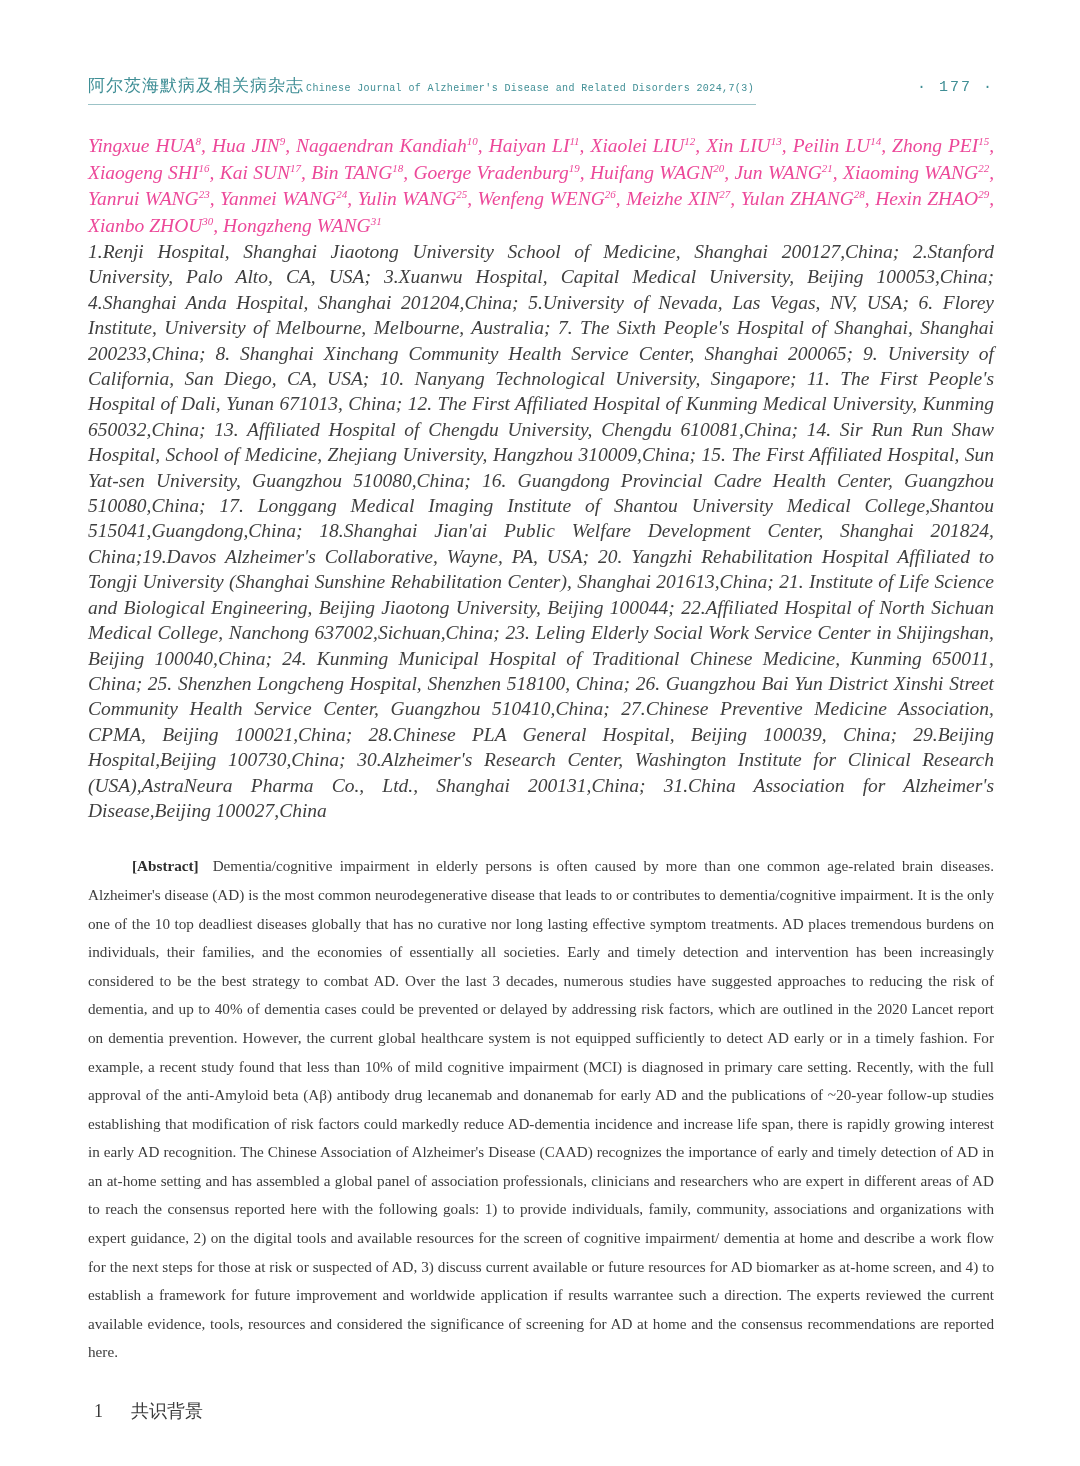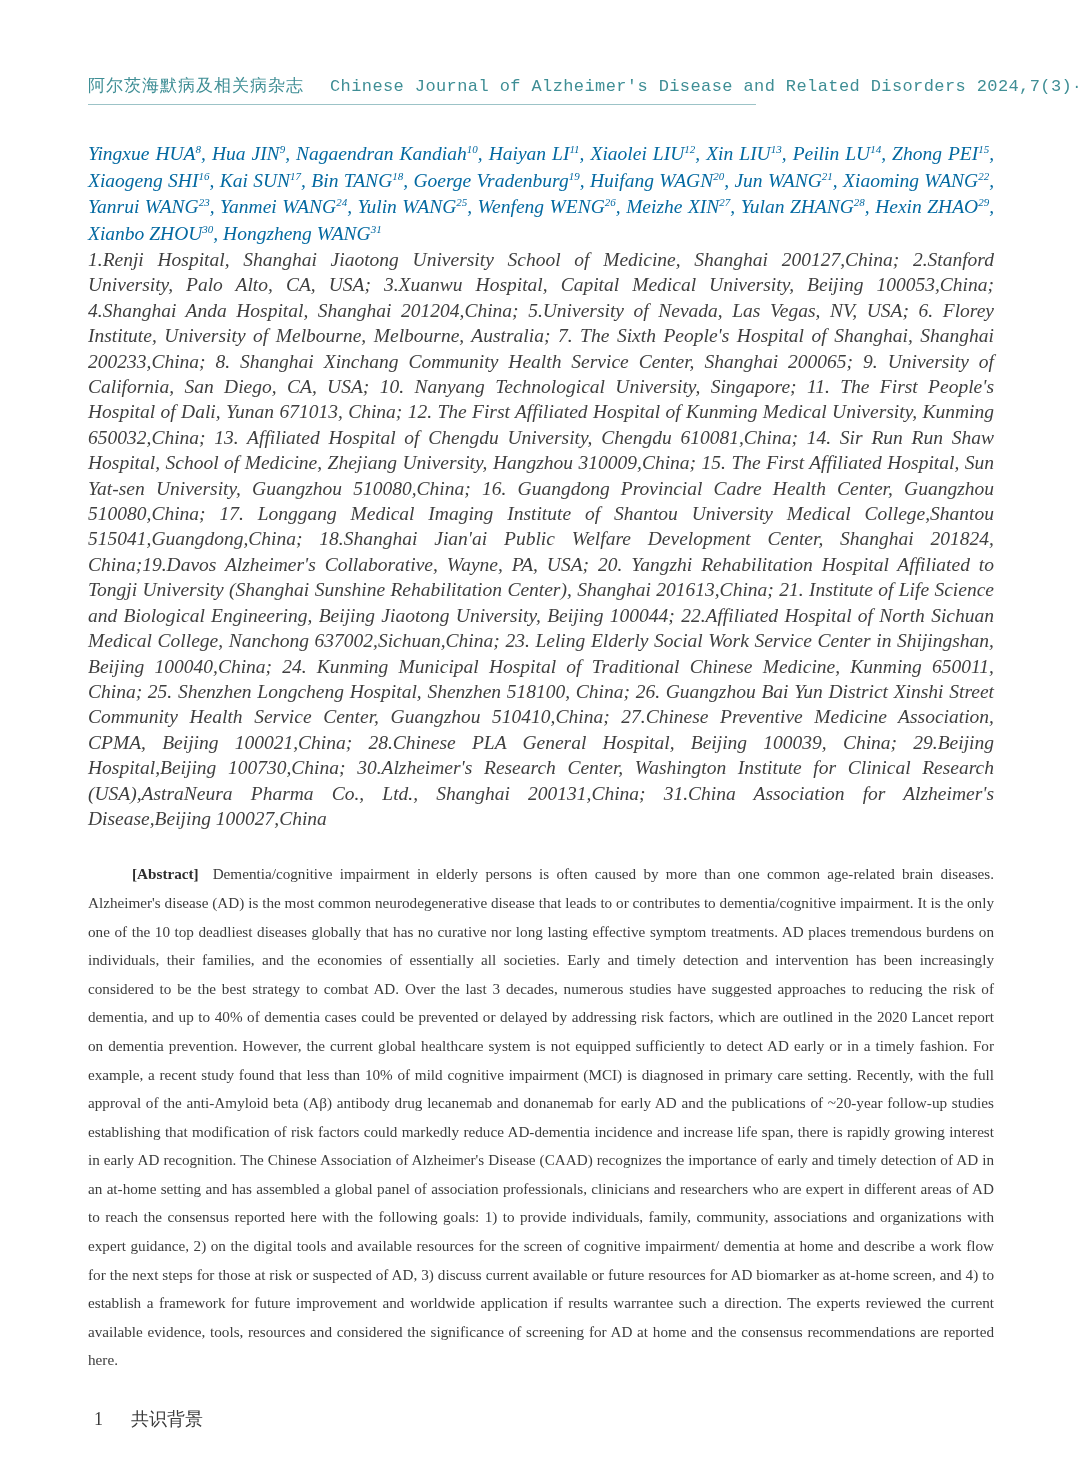--- a/index.html
+++ b/index.html
@@ -18,52 +18,52 @@
   .content { padding: 74px 86px 0 88px; }
 
   
   .header {
     display: flex;
     justify-content: space-between;
     align-items: baseline;
     color: var(--accent);
     white-space: nowrap;
   }
-  .header-left { display: flex; align-items: baseline; gap: 26px; }
+  .header-left { display: flex; align-items: baseline; gap: 2px; }
   .journal-cn {
     font-family: "Liberation Serif", "DejaVu Serif", serif;
     font-size: 17px;
     letter-spacing: 1px;
   }
   .journal-en {
     font-family: "Liberation Mono", "DejaVu Sans Mono", monospace;
-    font-size: 17px;
+    font-size: 10px;
     letter-spacing: 0.4px;
   }
   .page-num {
     font-family: Liberation Mono, monospace;
     font-size: 15px;
     letter-spacing: 2px;
   }
   .header-rule {
     margin-top: 7px;
     width: 668px;
     height: 1px;
     background: var(--rule);
   }
 
   
   .authors {
-    margin-top: 36px;
+    margin-top: 28px;
     width: 906px;
     font-style: italic;
     font-size: 19.5px;
     line-height: 26.5px;
     text-align: justify;
-    color: #0369a1;
+    color: #ec4899;
   }
   .authors sup { font-size: 11px; line-height: 0; }
 
   
   .affiliations {
     width: 906px;
     font-style: italic;
     font-size: 19.5px;
     line-height: 25.4px;
     text-align: justify;

